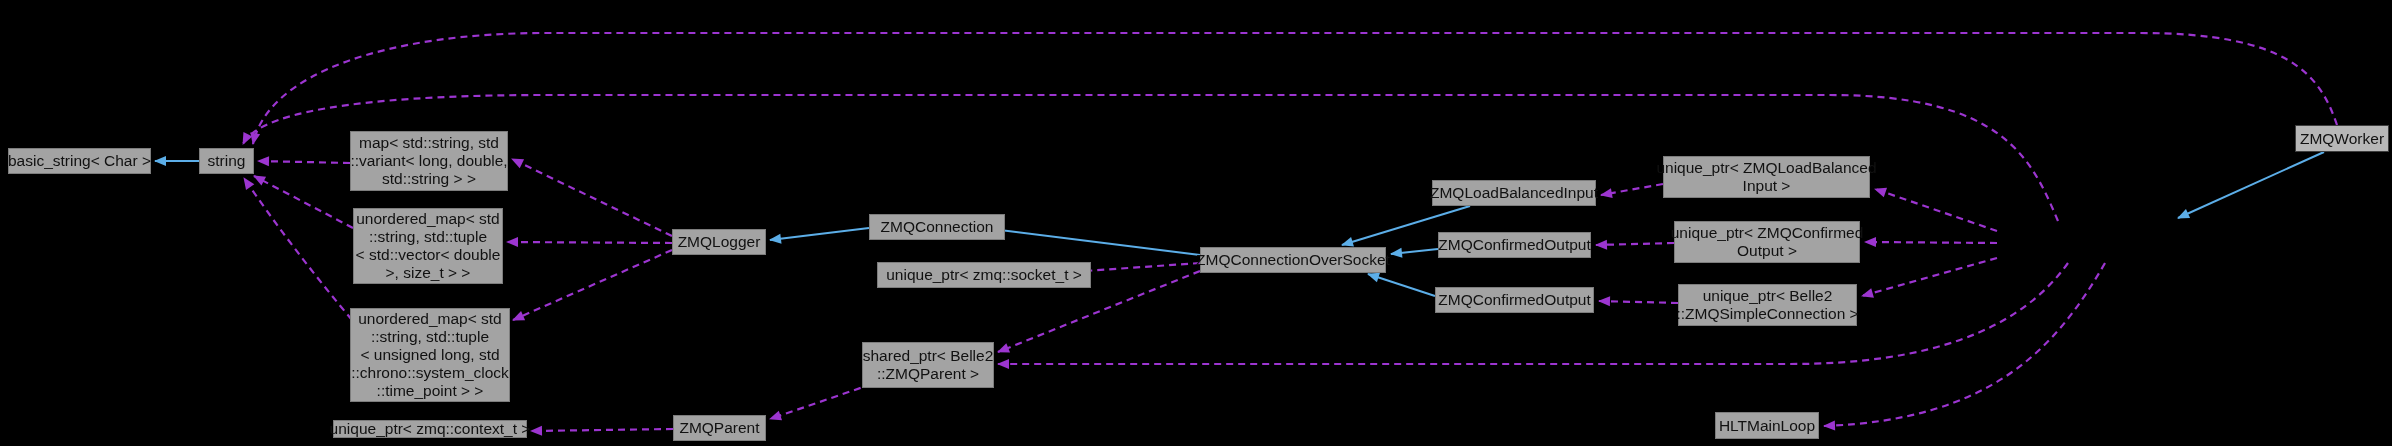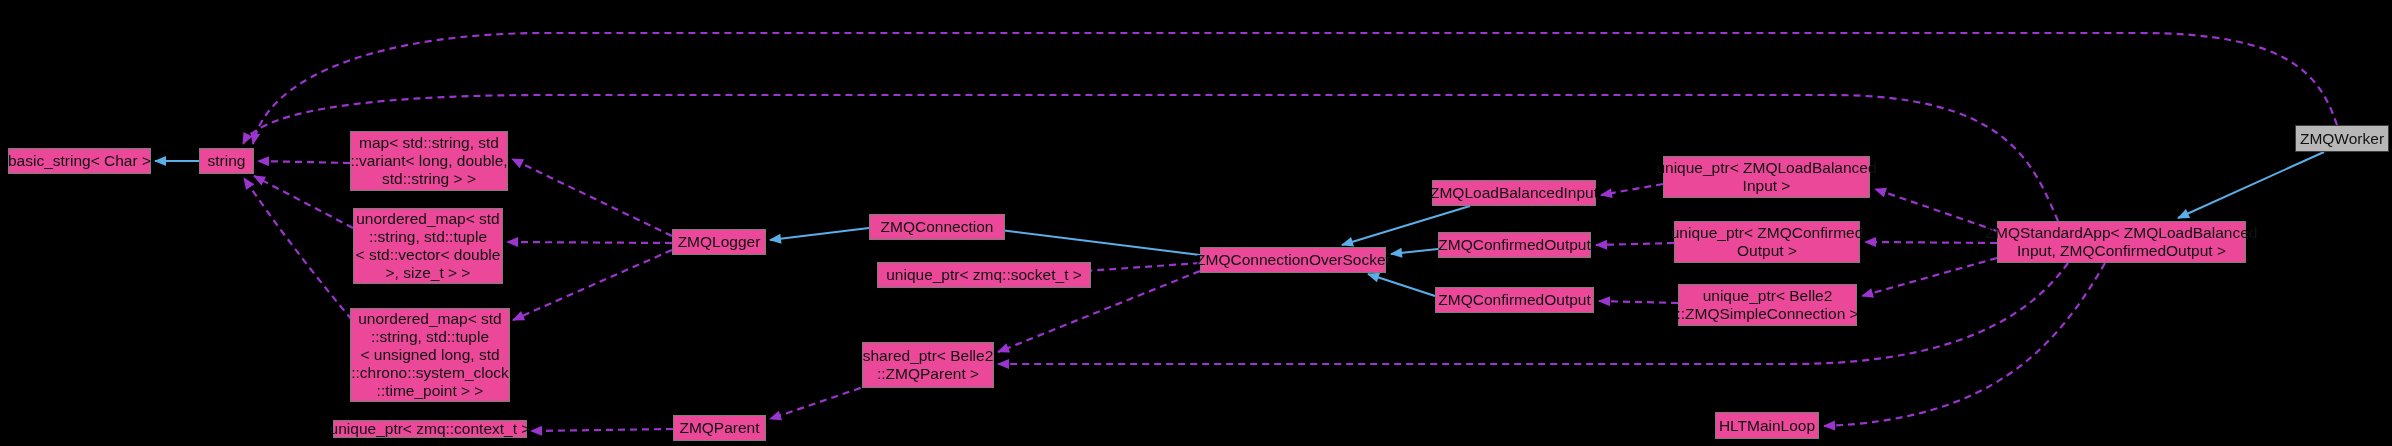--- a/index.html
+++ b/index.html
@@ -7,21 +7,21 @@
     position:relative;
     width:2392px;height:446px;
     background:#000;
     font-family:"Liberation Sans", sans-serif;
     overflow:hidden;
   }
   .edges{position:absolute;left:0;top:0;width:2392px;height:446px;}
   .node{
     position:absolute;
     box-sizing:border-box;
-    background:#ec4899;
+    background:#a3a3a3;
     border:1.5px solid #7d7d7d;
     color:#111;
     font-size:15.5px;
     line-height:18px;
     display:flex;align-items:center;justify-content:center;
     text-align:center;
     white-space:pre;
   }
   .node.current{
     background:#b7b7b7;
@@ -119,20 +119,18 @@
 
   <div class="node" style="left:1663px;top:156px;width:207px;height:42px">unique_ptr&lt; ZMQLoadBalanced
 Input &gt;</div>
 
   <div class="node" style="left:1674px;top:221px;width:186px;height:42px">unique_ptr&lt; ZMQConfirmed
 Output &gt;</div>
 
   <div class="node" style="left:1678px;top:284px;width:179px;height:42px">unique_ptr&lt; Belle2
 ::ZMQSimpleConnection &gt;</div>
 
-  <div class="node" style="left:1997px;top:221px;width:249px;height:42px">ZMQStandardApp&lt; ZMQLoadBalanced
-Input, ZMQConfirmedOutput &gt;</div>
 
   <div class="node current" style="left:2295px;top:125px;width:94px;height:27px">ZMQWorker</div>
 
   <div class="node" style="left:1715px;top:412px;width:104px;height:27px">HLTMainLoop</div>
 
 </div>
 
 </body></html>

